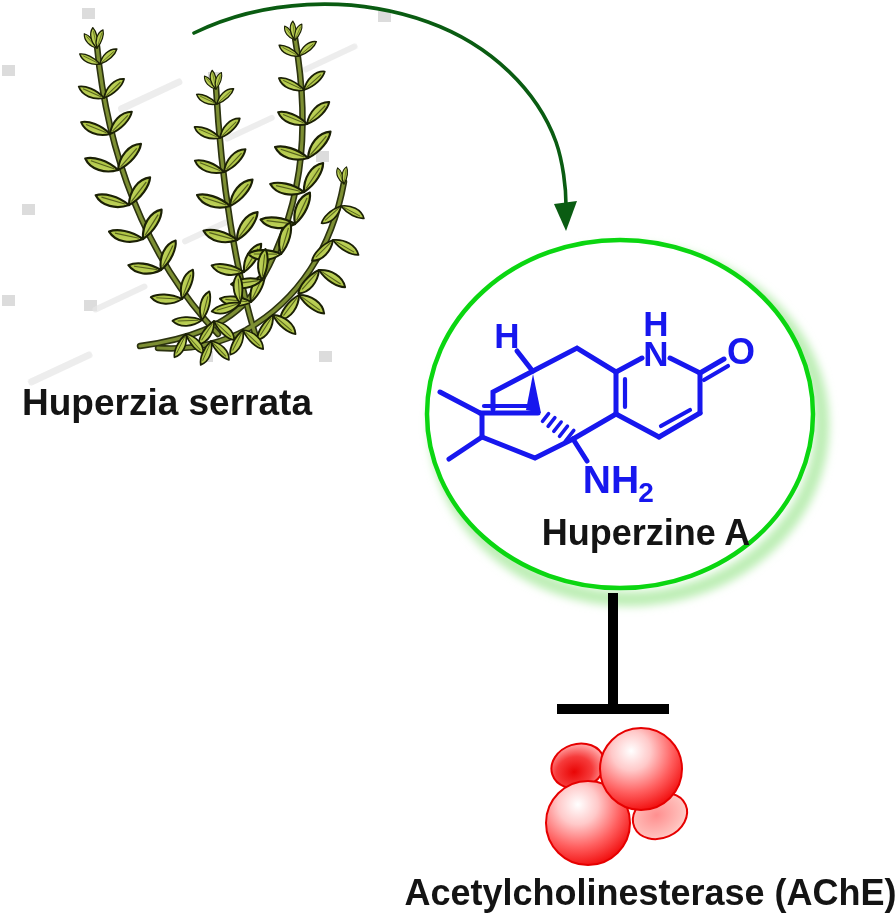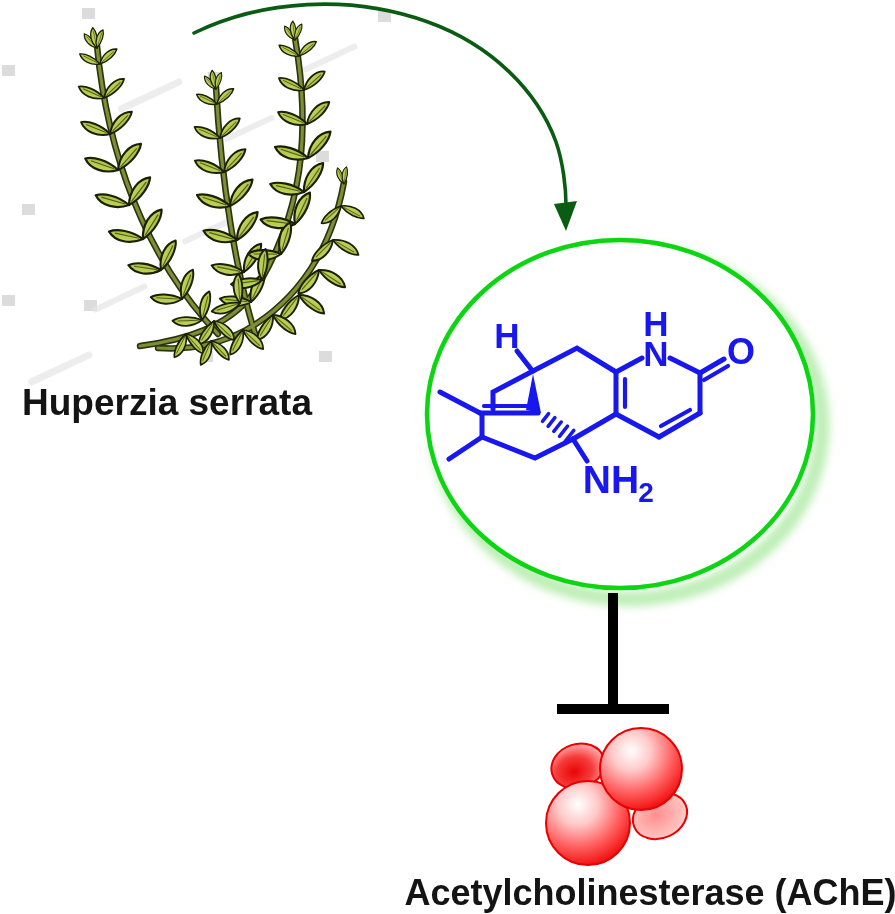--- a/index.html
+++ b/index.html
@@ -251,15 +251,16 @@
 
   <g>
     <ellipse cx="578" cy="766" rx="27" ry="22" transform="rotate(-18 578 766)" fill="url(#gradLobe1)" stroke="#e60000" stroke-width="2"></ellipse>
     <ellipse cx="660" cy="816" rx="28" ry="22" transform="rotate(-24 660 816)" fill="url(#gradLobe4)" stroke="#e60000" stroke-width="2"></ellipse>
     <circle cx="588" cy="823" r="42" fill="url(#gradBig)" stroke="#e60000" stroke-width="2"></circle>
     <circle cx="641" cy="769" r="41" fill="url(#gradBig)" stroke="#e60000" stroke-width="2"></circle>
   </g>
 </svg>
 
 <div class="lbl lbl-plant">Huperzia serrata</div>
+<div class="lbl lbl-compound">Huperzine A</div>
 <div class="lbl lbl-enzyme">Acetylcholinesterase (AChE)</div>
 
 </div>
 
 </body></html>

